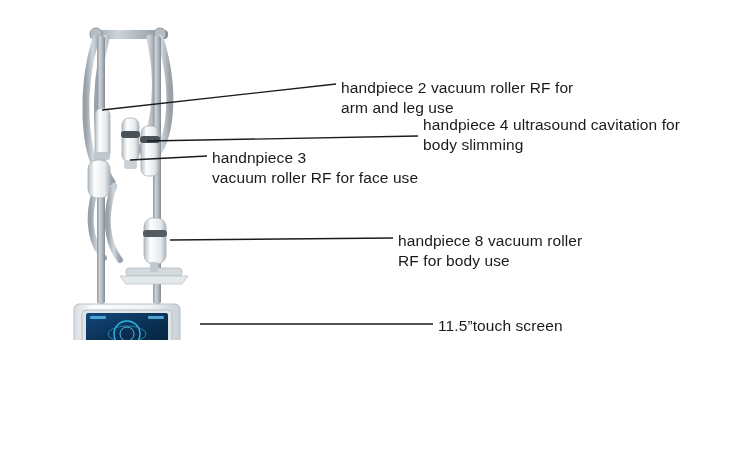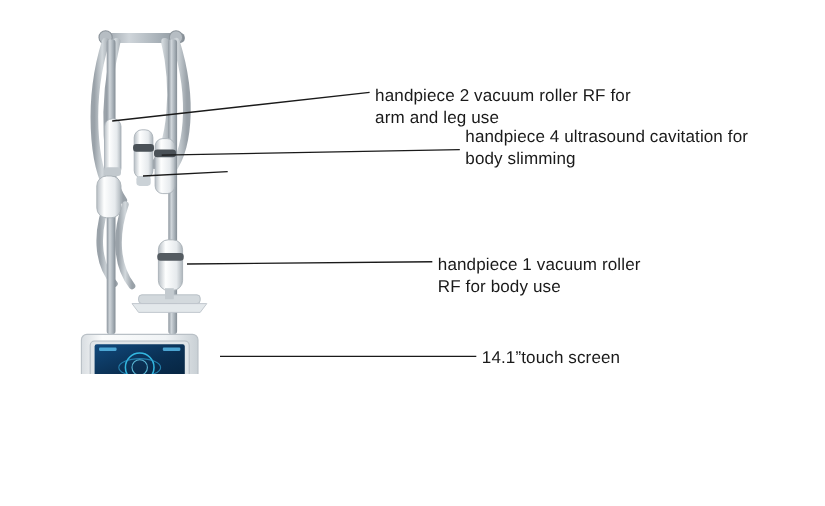--- a/index.html
+++ b/index.html
@@ -157,19 +157,21 @@
       <path d="M200 324 L433 324"></path>
     </g>
   </svg>
 
   <div class="label" style="left:341px; top:78px;">handpiece 2 vacuum roller RF for
 arm and leg use</div>
 
   <div class="label" style="left:423px; top:115px;">handpiece 4 ultrasound cavitation for
 body slimming</div>
 
+  <div class="label" style="left:212px; top:148px;">handnpiece 3
+vacuum roller RF for face use</div>
 
-  <div class="label" style="left:398px; top:231px;">handpiece 1 vacuum roller
+  <div class="label" style="left:398px; top:231px;">handpiece 8 vacuum roller
 RF for body use</div>
 
-  <div class="label" style="left:438px; top:316px;">14.1”touch screen</div>
+  <div class="label" style="left:438px; top:316px;">11.5”touch screen</div>
 
 </div>
 
 </body></html>

